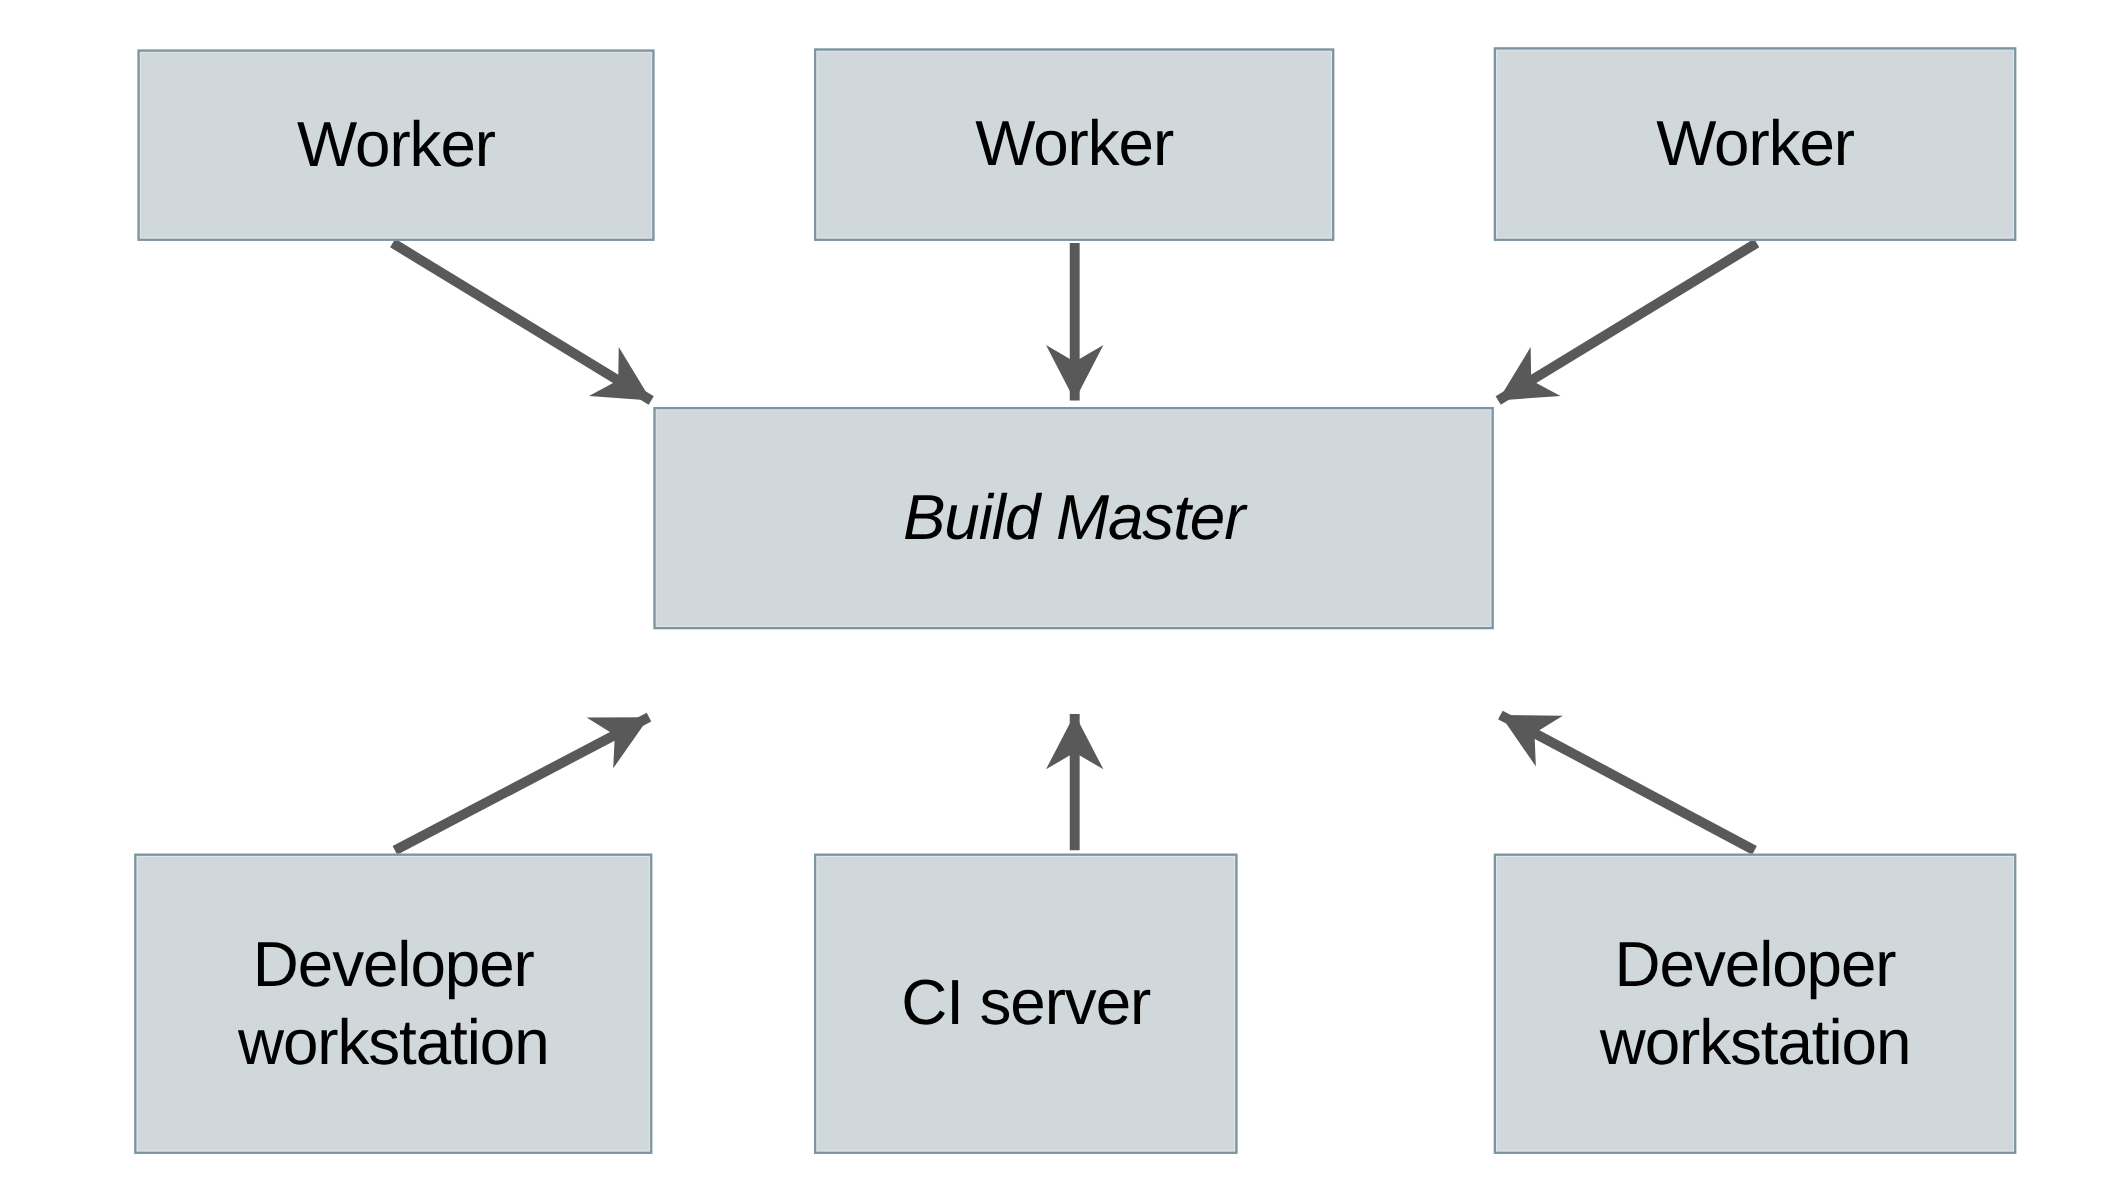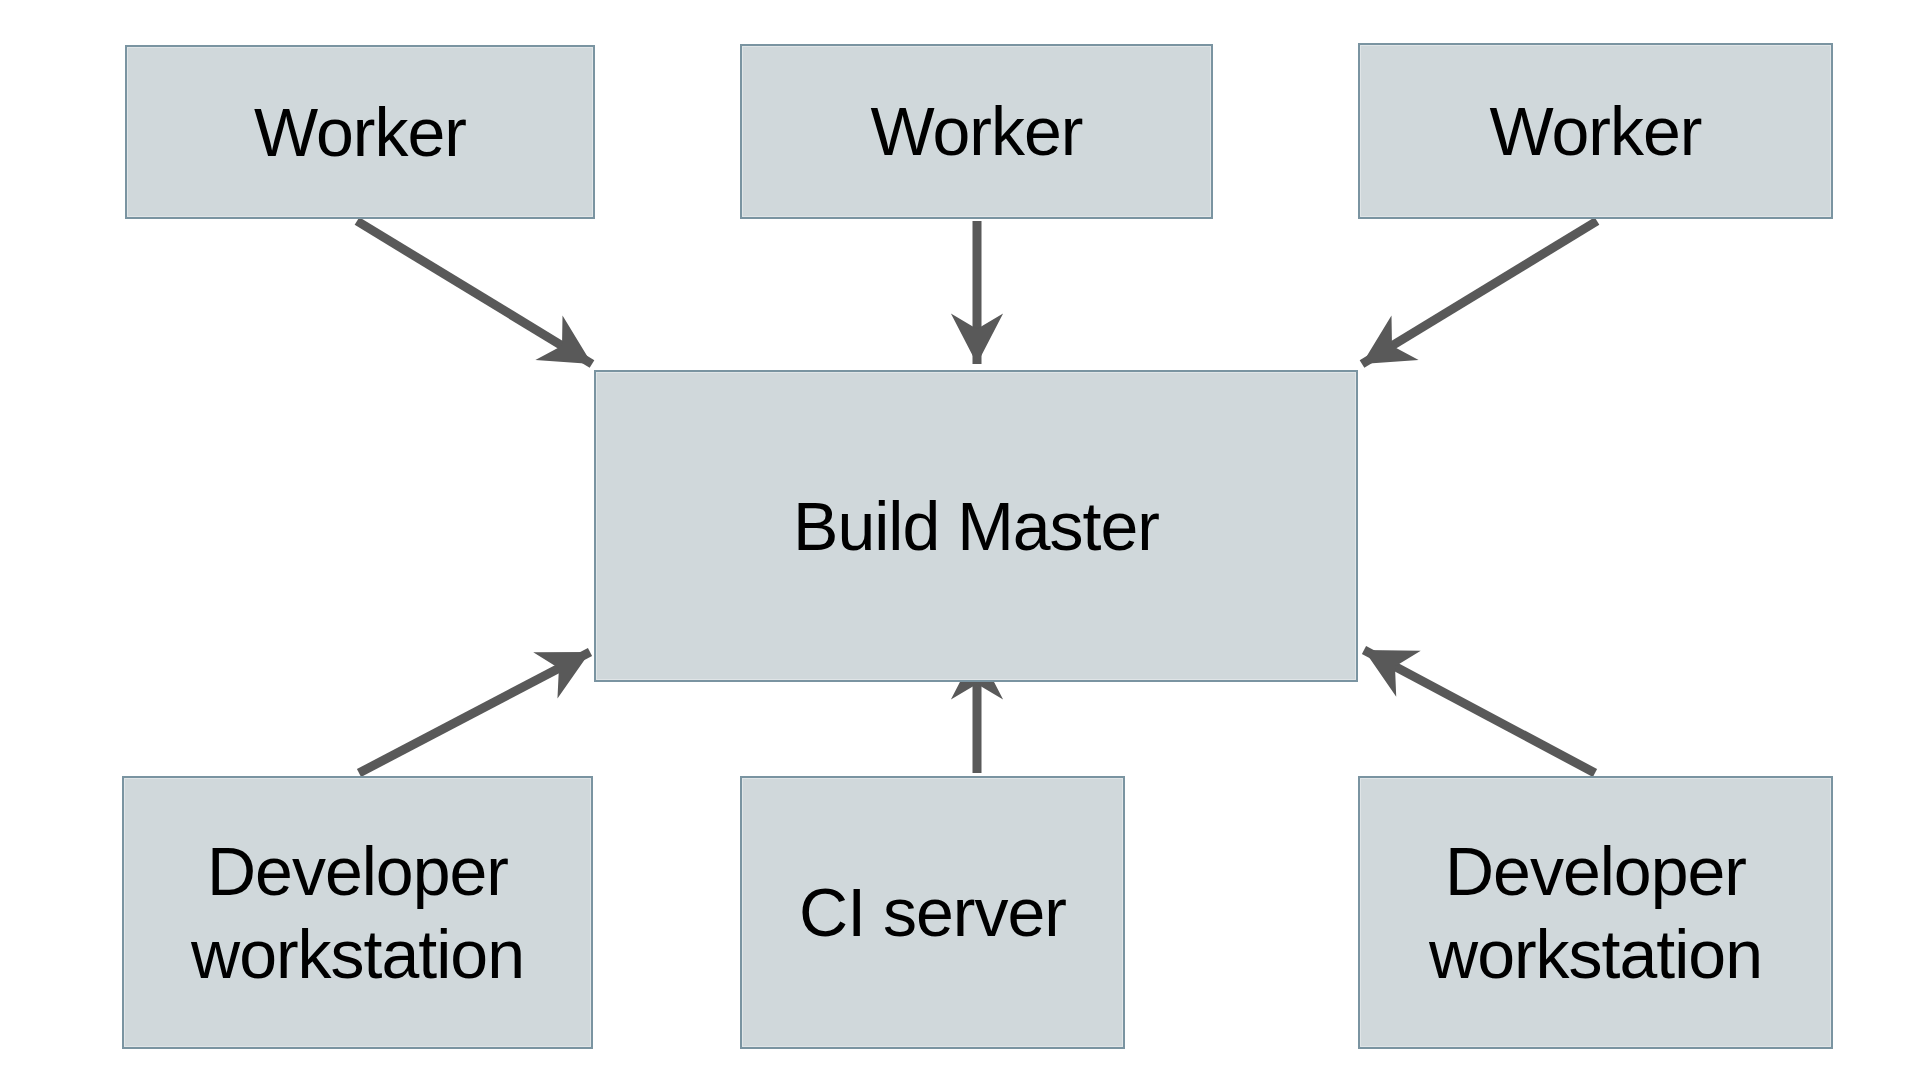--- a/index.html
+++ b/index.html
@@ -14,31 +14,31 @@
     position:absolute;
     box-sizing:border-box;
     background:#d0d8db;
     border:2px solid #7a94a1;
     box-shadow:inset 0 0 0 1px rgba(255,255,255,.35);
     display:flex;
     align-items:center;
     justify-content:center;
     text-align:center;
     color:#000000;
-    font-size:68px;
+    font-size:58px;
     line-height:1.22;
     letter-spacing:-1px;
   }
   .node .label{padding:0 10px;}
   
   .worker-1{left:125px;top:45px;width:470px;height:174px;}
   .worker-2{left:740px;top:44px;width:473px;height:175px;}
   .worker-3{left:1358px;top:43px;width:475px;height:176px;}
   
-  .build-master{left:594px;top:370px;width:764px;height:312px;}
+  .build-master{left:594px;top:370px;width:764px;height:202px;font-style:italic;}
   
   .dev-left{left:122px;top:776px;width:471px;height:273px;}
   .ci-server{left:740px;top:776px;width:385px;height:273px;}
   .dev-right{left:1358px;top:776px;width:475px;height:273px;}
 
   .edges{position:absolute;left:0;top:0;width:100%;height:100%;pointer-events:none;}
 </style>
 </head>
 <body>
 

